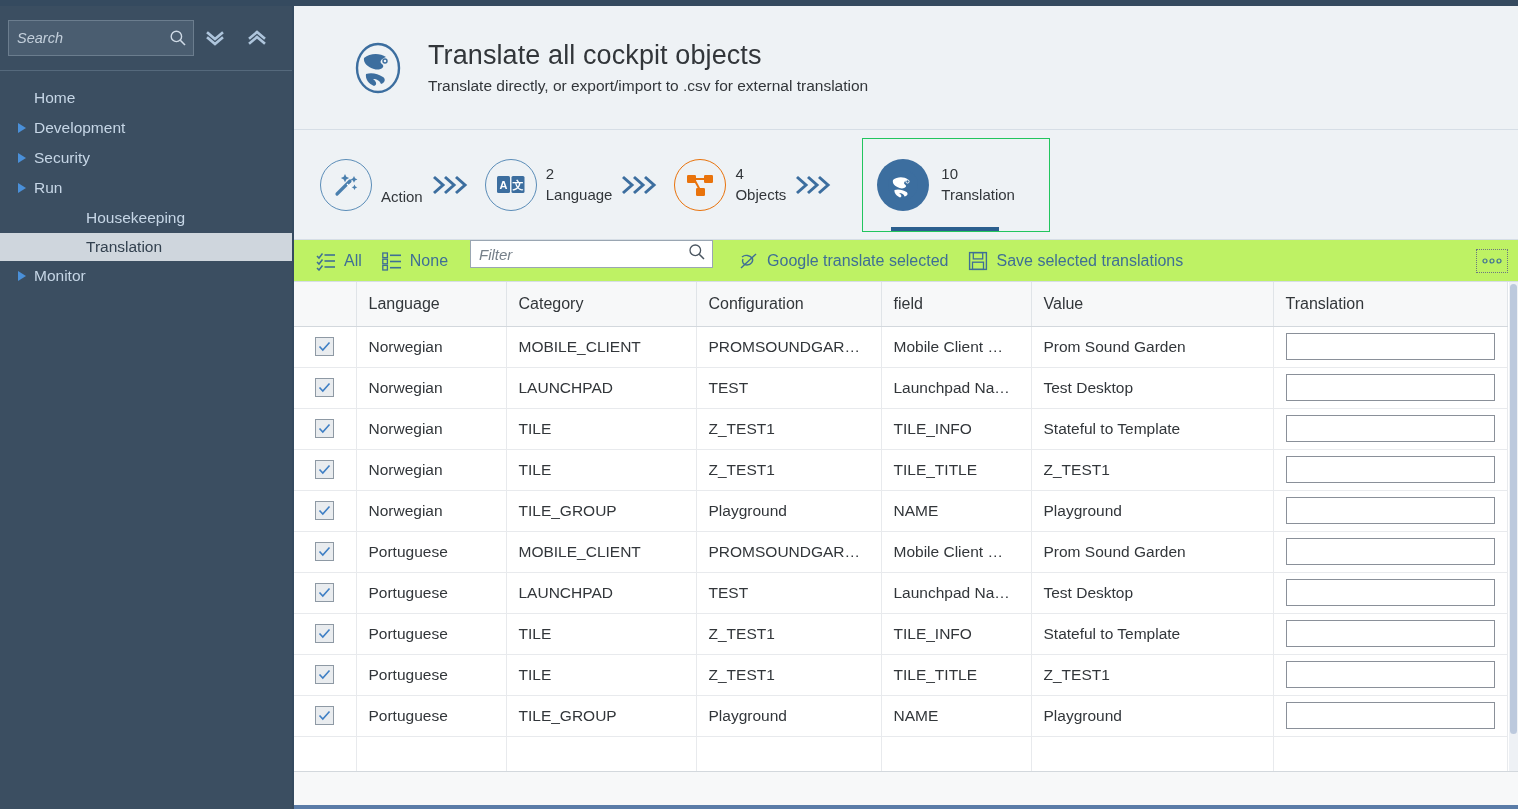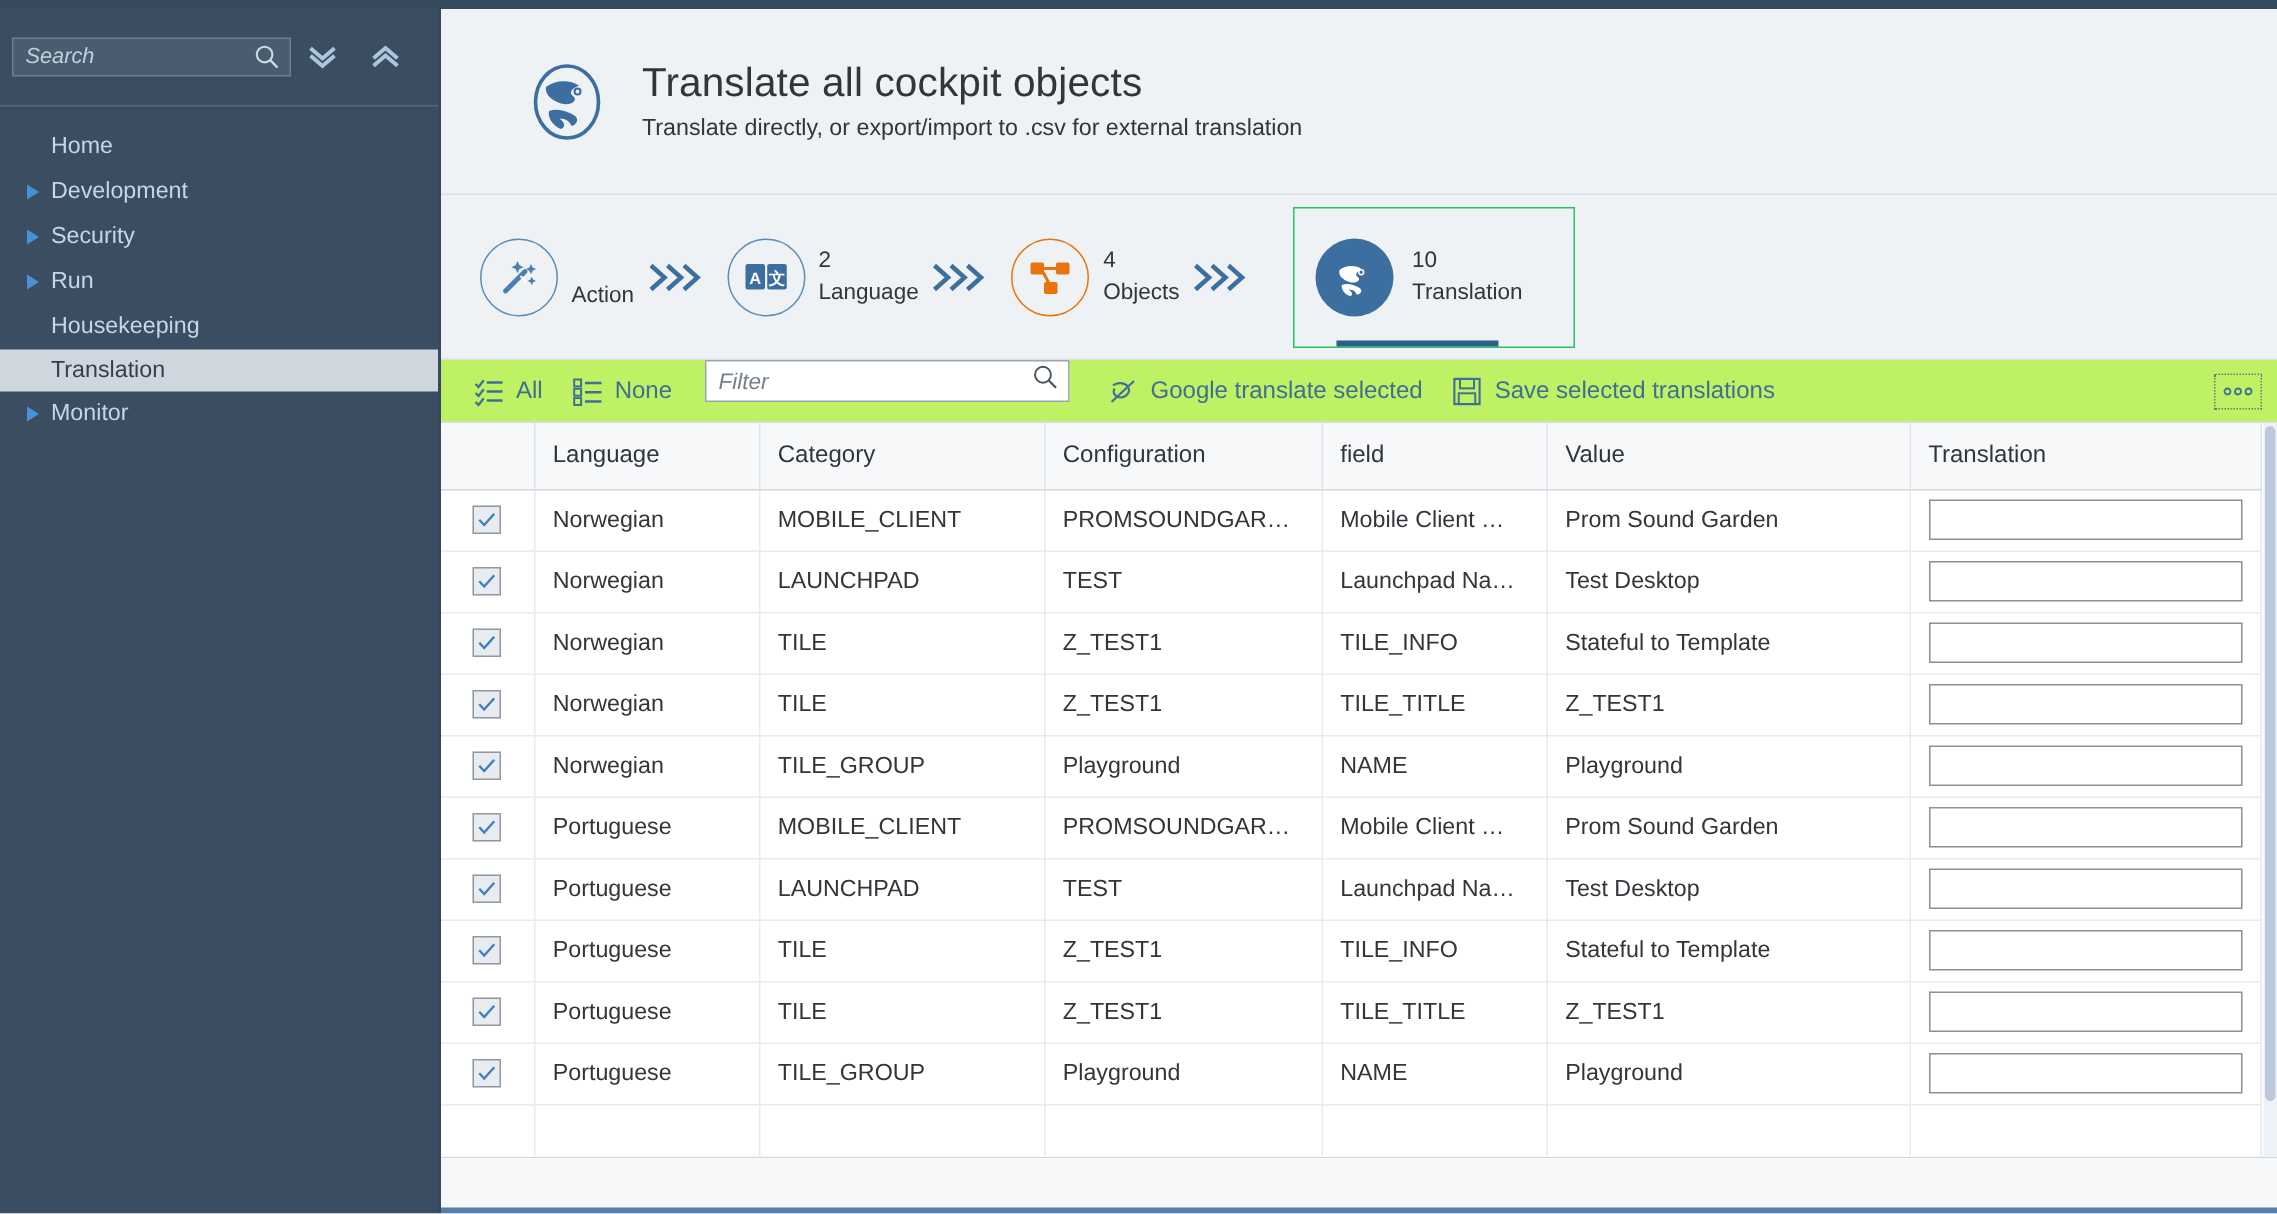--- a/index.html
+++ b/index.html
@@ -16,21 +16,21 @@
     background: #3b4e61;
     display: flex; flex-direction: column;
     flex: 0 0 292px;
     border-top: 6px solid #354a5f;
   }
   .sb-searchbar {
     height: 64px; display: flex; align-items: center; gap: 0;
     padding: 0 8px; background: #3b4e61;
   }
   .sb-search-wrap {
-    position: relative; width: 186px; height: 26px;
+    position: relative; width: 186px; height: 36px;
     background: #4a5d70; border: 1px solid #6b7d8e;
     display: flex; align-items: flex-end;
   }
   .sb-search-input {
     background: transparent; border: none; outline: none;
     color: #cfd9e2; font-style: italic; font-size: 14.5px;
     font-family: "Liberation Sans", sans-serif;
     padding: 0 28px 0 8px; width: 100%; height: 100%;
   }
   .sb-search-input::placeholder { color: #c3cfdb; font-style: italic; opacity: 1; }
@@ -41,21 +41,21 @@
   .sb-divider { height: 1px; background: #55697c; margin: 0; }
   .sb-nav { padding-top: 12px; flex: 1; }
   .sb-item {
     display: flex; align-items: center; height: 30px;
     color: #c6d6e6; font-size: 15.5px; cursor: pointer;
     padding-left: 12px;
   }
   .sb-item .tri { width: 20px; display: flex; align-items: center; justify-content: center; flex: 0 0 20px; }
   .sb-item .lbl { padding-left: 2px; }
   .sb-item.no-arrow { padding-left: 32px; }
-  .sb-item.child { padding-left: 32px; color: #c6d6e6; }
+  .sb-item.child { padding-left: 84px; color: #c6d6e6; }
   .sb-item.selected {
     background: #cfd6dd; color: #33414f;
     margin-right: 0; height: 28px;
   }
   .sb-item.selected .lbl { color: #33414f; }
 
   
   .main {
     flex: 1; height: 809px; display: flex; flex-direction: column;
     background: #eef2f5; border-top: 6px solid #354a5f;

